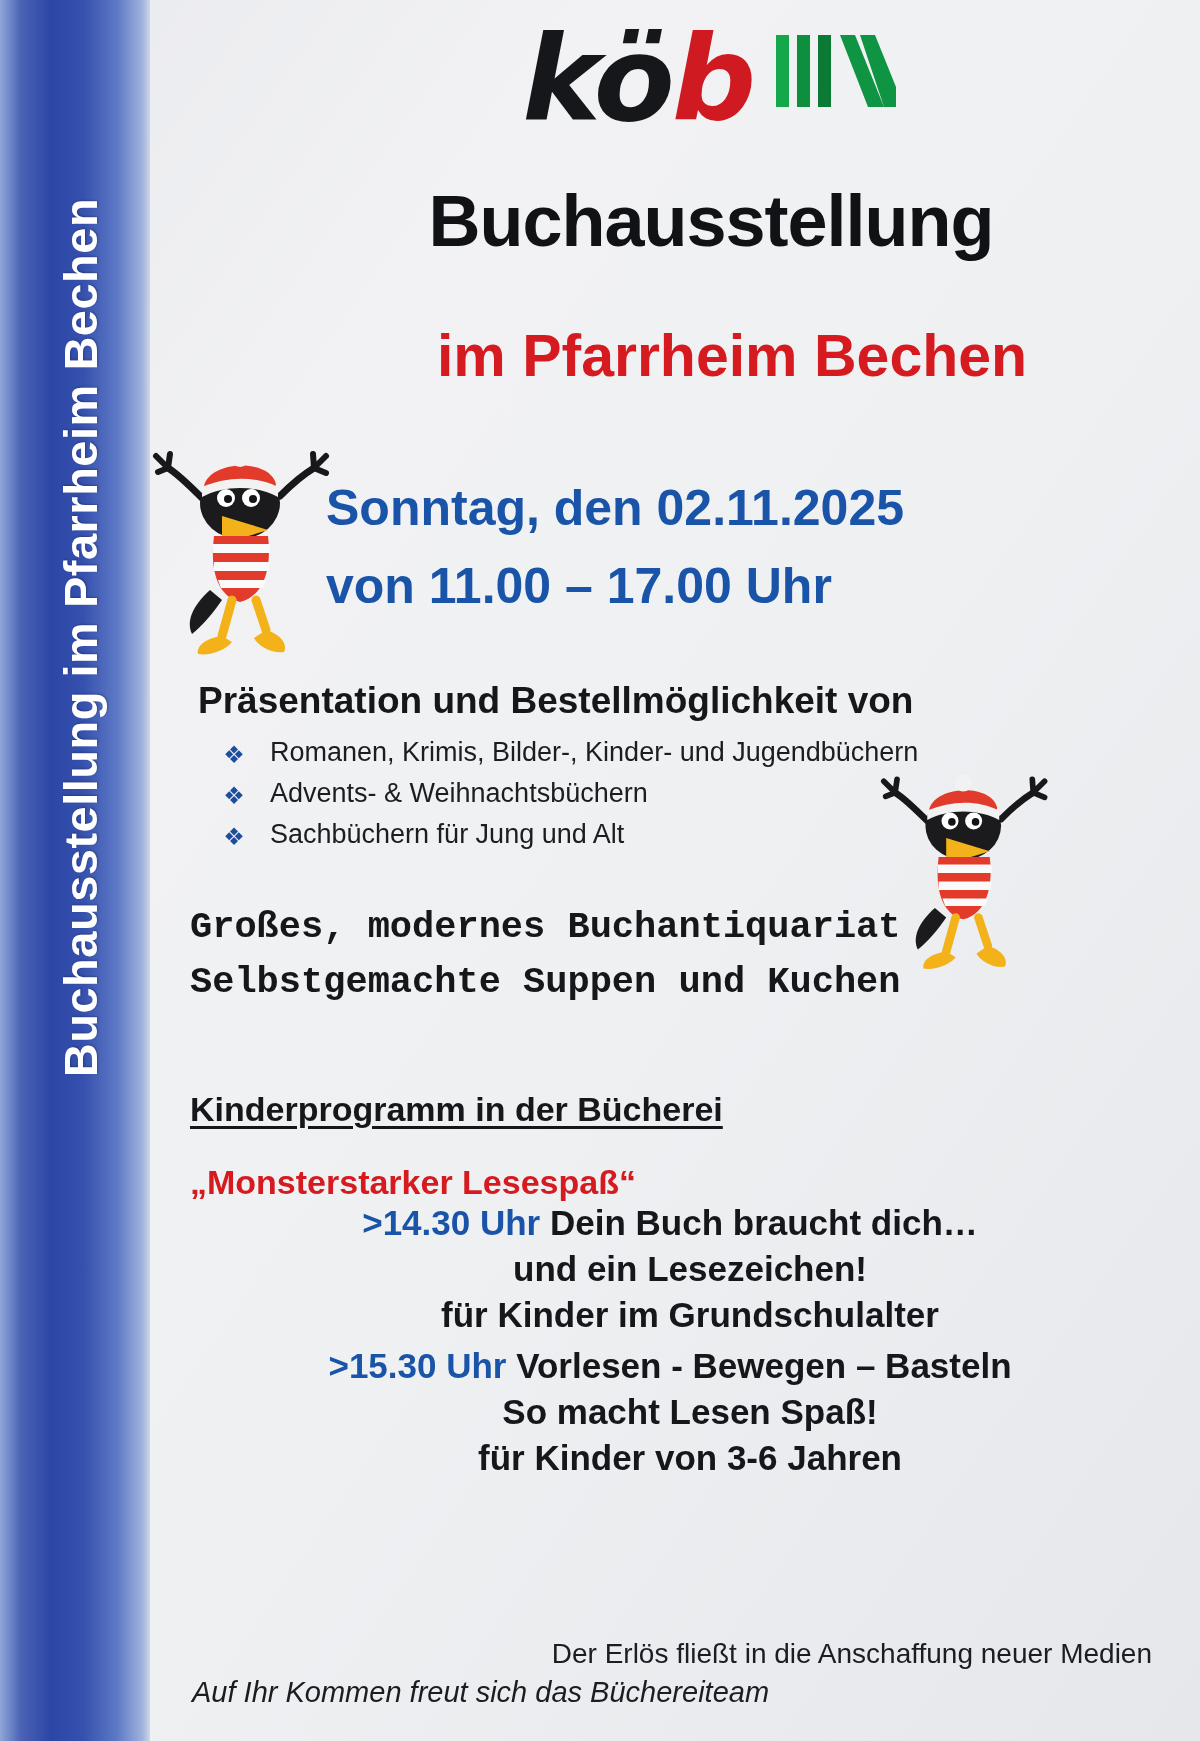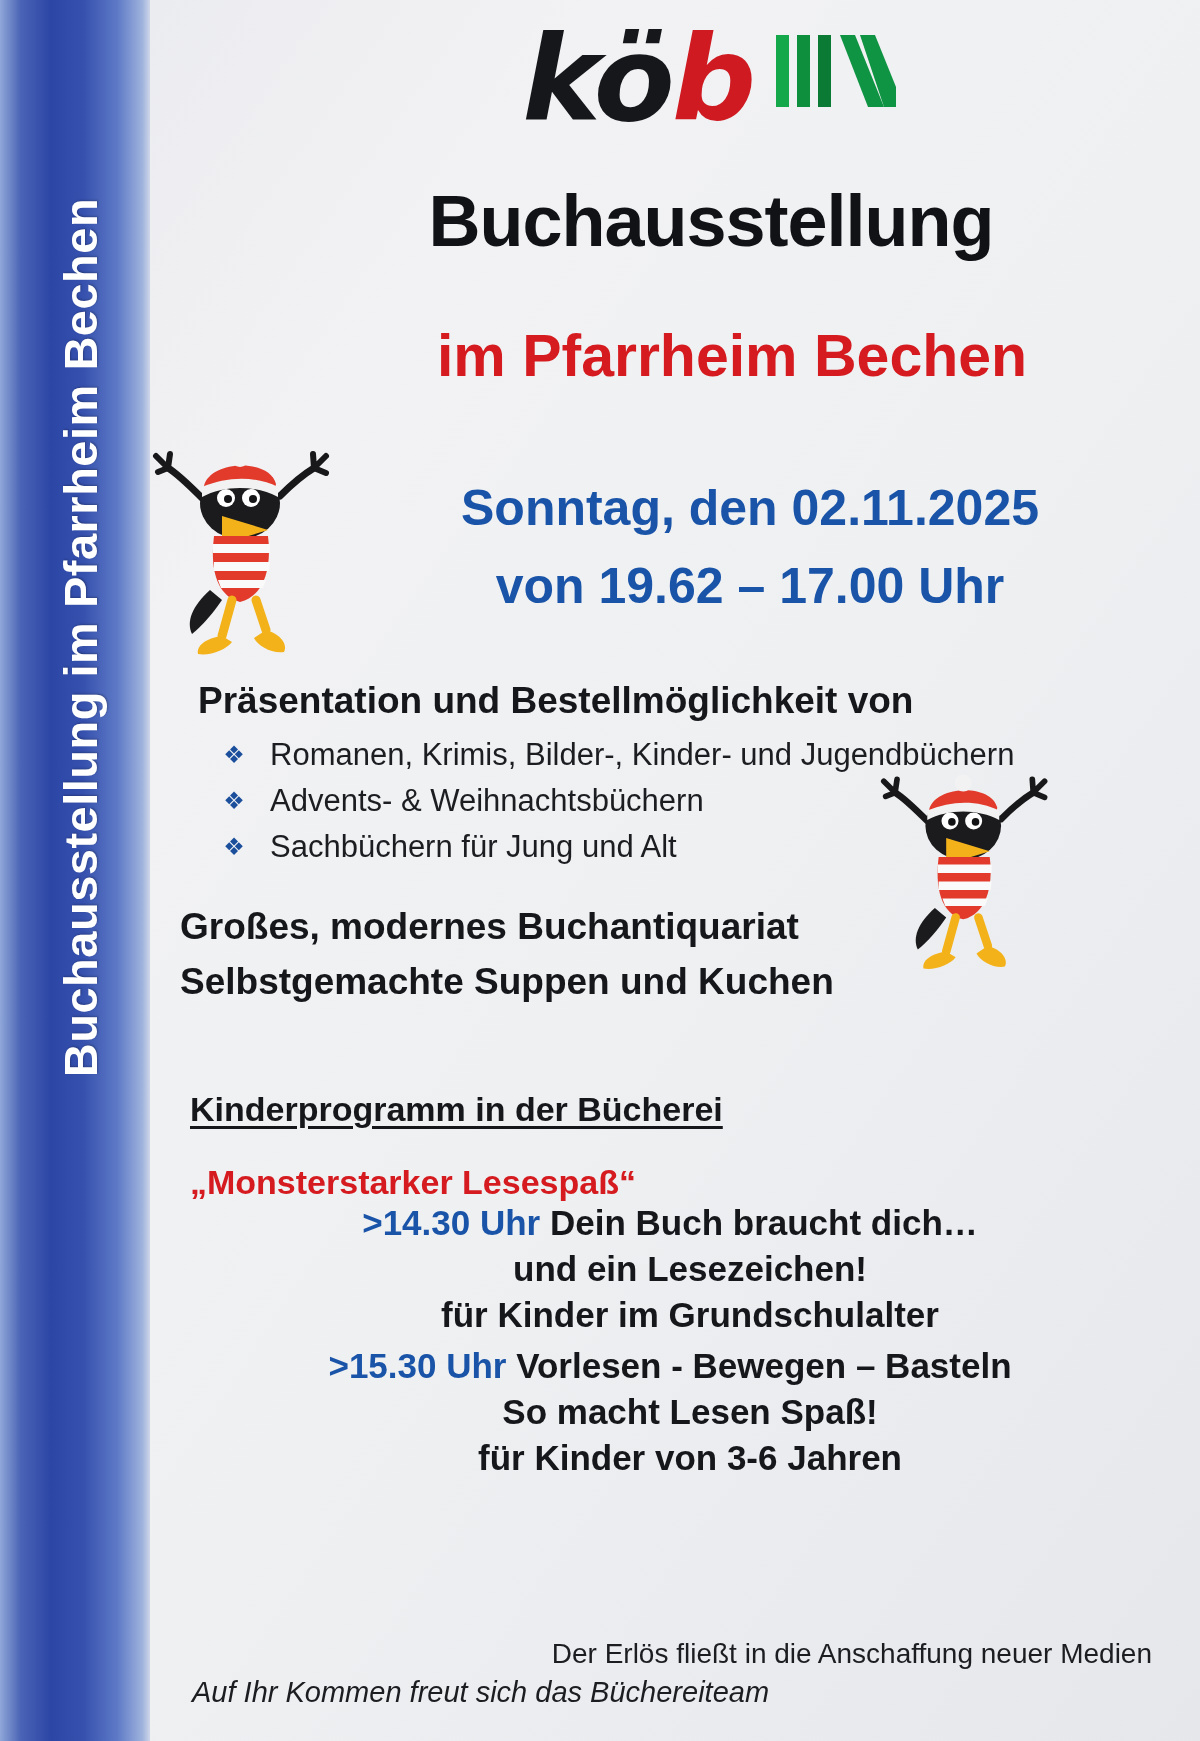--- a/index.html
+++ b/index.html
@@ -123,24 +123,23 @@
     width: 1164px;
     text-align: center;
     font-size: 59px;
     font-weight: bold;
     color: #d51b1f;
   }
 
   
   #date-block {
     position: absolute;
-    left: 170px;
+    left: 176px;
     top: 470px;
     width: 860px;
-    text-align: center;
     color: #1a54a8;
     font-size: 50px;
     font-weight: bold;
     line-height: 1.55;
   }
 
   
   .mascot {
     position: absolute;
   }
@@ -169,31 +168,32 @@
   }
   .bullet-mark {
     width: 72px;
     flex: 0 0 72px;
     color: #1b4f9c;
     font-size: 24px;
     text-align: center;
     padding-top: 6px;
   }
   .bullet-text {
-    font-size: 31px;
+    font-size: 27px;
     color: #1b1d20;
     line-height: 1.26;
   }
 
   
   #highlights {
     position: absolute;
-    left: 30px;
+    left: 40px;
     top: 900px;
     width: 900px;
+    font-family: Liberation Mono, monospace;
   }
   .highlight-line {
     font-size: 37px;
     font-weight: bold;
     color: #15171a;
     line-height: 1.48;
   }
 
   
   #kids-heading {
@@ -320,21 +320,21 @@
 
         <path d="M80 160 L70 196" stroke="#f4b21a" stroke-width="9" fill="none" stroke-linecap="round"></path>
         <path d="M104 160 L114 190" stroke="#f4b21a" stroke-width="9" fill="none" stroke-linecap="round"></path>
         <path d="M70 196 C54 198 44 206 46 214 C58 216 74 210 80 202 Z" fill="#f4b21a"></path>
         <path d="M114 190 C128 194 136 204 132 212 C120 214 106 206 102 198 Z" fill="#f4b21a"></path>
       </svg>
     </div>
 
     <div id="date-block">
       <div>Sonntag, den 02.11.2025</div>
-      <div>von 19.62 – 17.00 Uhr</div>
+      <div>von 11.00 – 17.00 Uhr</div>
     </div>
 
     <div class="mascot" id="mascot-right">
       <svg width="175" height="215" viewBox="0 0 185 225">
         <path d="M50 58 C36 44 26 34 16 28" stroke="#18181a" stroke-width="7" fill="none" stroke-linecap="round"></path>
         <path d="M16 28 L4 16 M16 28 L6 32 M16 28 L18 14" stroke="#18181a" stroke-width="6" fill="none" stroke-linecap="round"></path>
         <path d="M128 56 C142 42 152 34 162 28" stroke="#18181a" stroke-width="7" fill="none" stroke-linecap="round"></path>
         <path d="M162 28 L174 16 M162 28 L174 33 M162 28 L161 14" stroke="#18181a" stroke-width="6" fill="none" stroke-linecap="round"></path>
         <ellipse cx="88" cy="63" rx="40" ry="36" fill="#1b1b1d"></ellipse>
         <path d="M52 46 C58 20 118 18 124 44 L122 52 C104 42 70 42 54 54 Z" fill="#e23b2c"></path>

